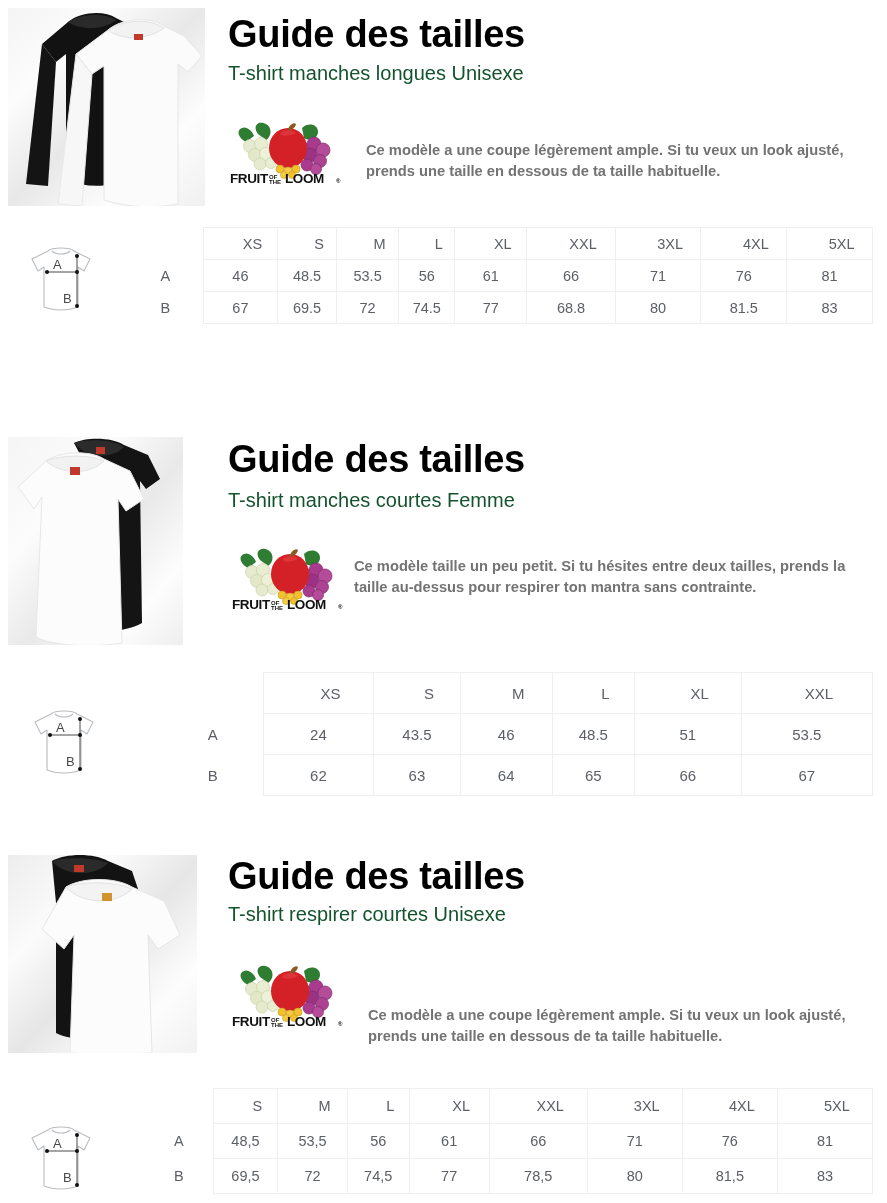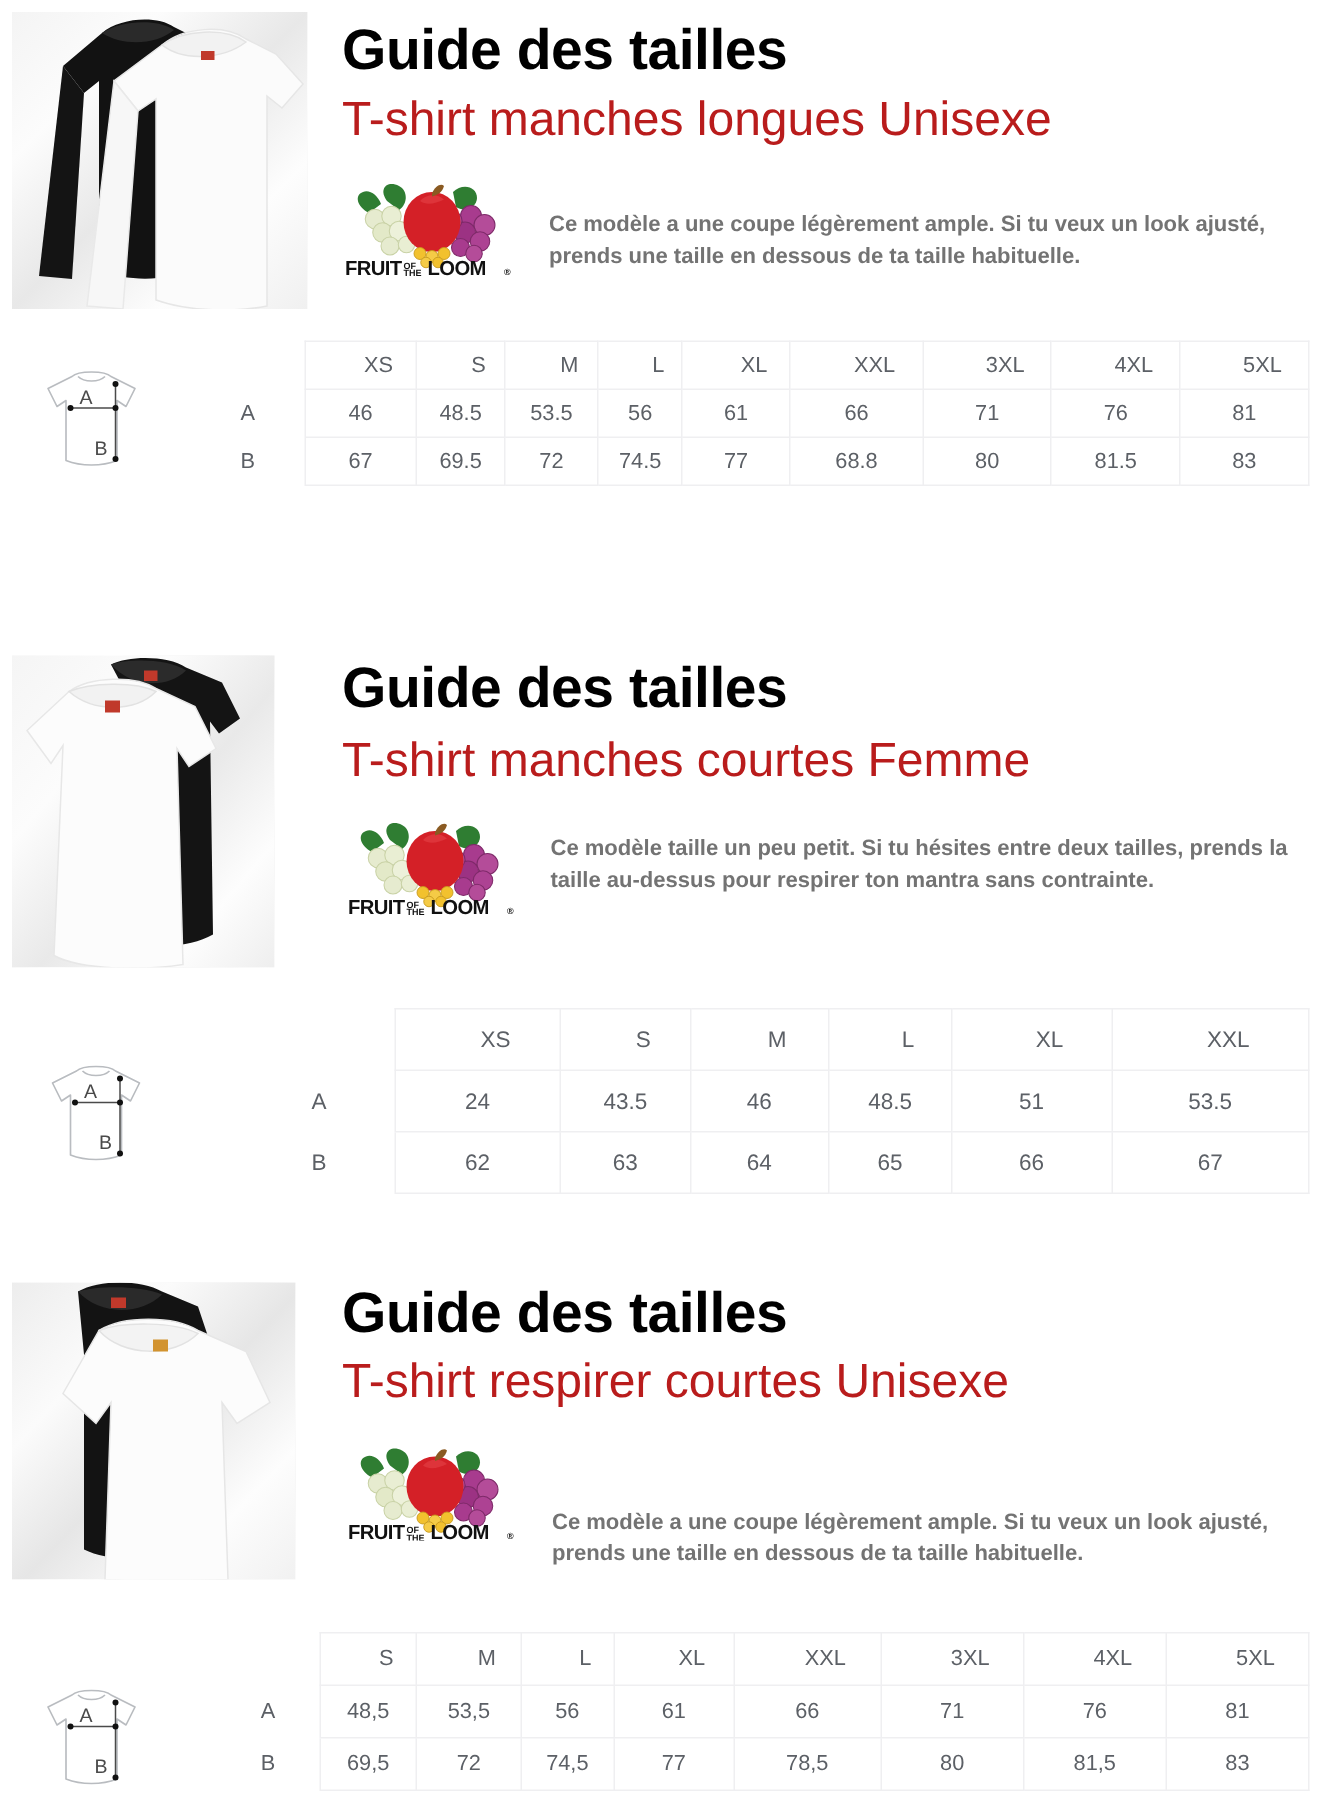--- a/index.html
+++ b/index.html
@@ -26,23 +26,23 @@
   
   .title {
     font-size: 38px;
     font-weight: bold;
     color: #000000;
     letter-spacing: -0.3px;
     line-height: 1.05;
     white-space: nowrap;
   }
   .subtitle {
-    font-size: 32px;
+    font-size: 20px;
     font-weight: normal;
-    color: #b91c1c;
+    color: #14532d;
     line-height: 1.1;
     white-space: nowrap;
   }
 
   
   .brandrow { position: absolute; display: flex; align-items: flex-start; }
   .logo { width: 120px; flex: 0 0 120px; }
   .logo svg { display:block; width:120px; height:72px; }
   .desc {
     font-size: 14.7px;
@@ -286,21 +286,21 @@
           </g>
           <g fill="#111111" font-family="Liberation Sans, sans-serif" font-weight="bold">
             <text x="2" y="71" font-size="13.5" letter-spacing="-0.4">FRUIT</text>
             <text x="41" y="67" font-size="6">OF</text>
             <text x="41" y="72" font-size="6">THE</text>
             <text x="57" y="71" font-size="13.5" letter-spacing="-0.4">LOOM</text>
             <text x="108" y="71" font-size="6">®</text>
           </g>
         </svg>
       </div>
-      <div class="desc" style="margin-left:17px; width:492px; padding-top:18px;">Ce modèle taille un peu petit. Si tu hésites entre deux tailles, prends la taille au-dessus pour respirer ton mantra sans contrainte.</div>
+      <div class="desc" style="margin-left:4px; width:492px; padding-top:18px;">Ce modèle taille un peu petit. Si tu hésites entre deux tailles, prends la taille au-dessus pour respirer ton mantra sans contrainte.</div>
     </div>
 
     <div class="diagram" style="left:25px; top:706px;">
       <svg width="78" height="72" viewBox="0 0 78 72">
         <path d="M26 8 C30 4 48 4 52 8 L68 16 L62 28 L56 24 L56 64 C46 68 32 68 22 64 L22 24 L16 28 L10 16 Z" fill="#ffffff" stroke="#b9bcc0" stroke-width="1.1" stroke-linejoin="round"></path>
         <path d="M30 8 C34 12 44 12 48 8" fill="none" stroke="#b9bcc0" stroke-width="1.1"></path>
         <line x1="25" y1="29" x2="55" y2="29" stroke="#4a4a4a" stroke-width="1"></line>
         <line x1="55" y1="13" x2="55" y2="63" stroke="#4a4a4a" stroke-width="1"></line>
         <circle cx="25" cy="29" r="2" fill="#111"></circle>
           <circle cx="55" cy="29" r="2" fill="#111"></circle>

